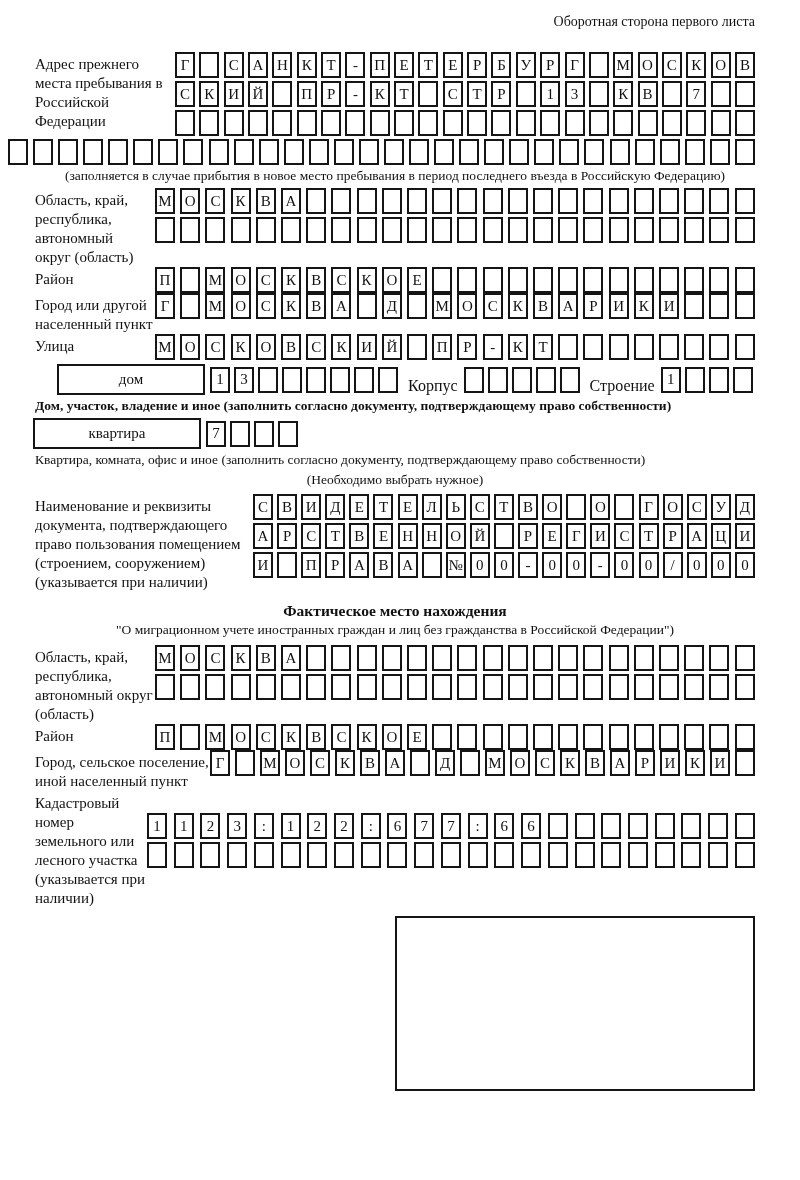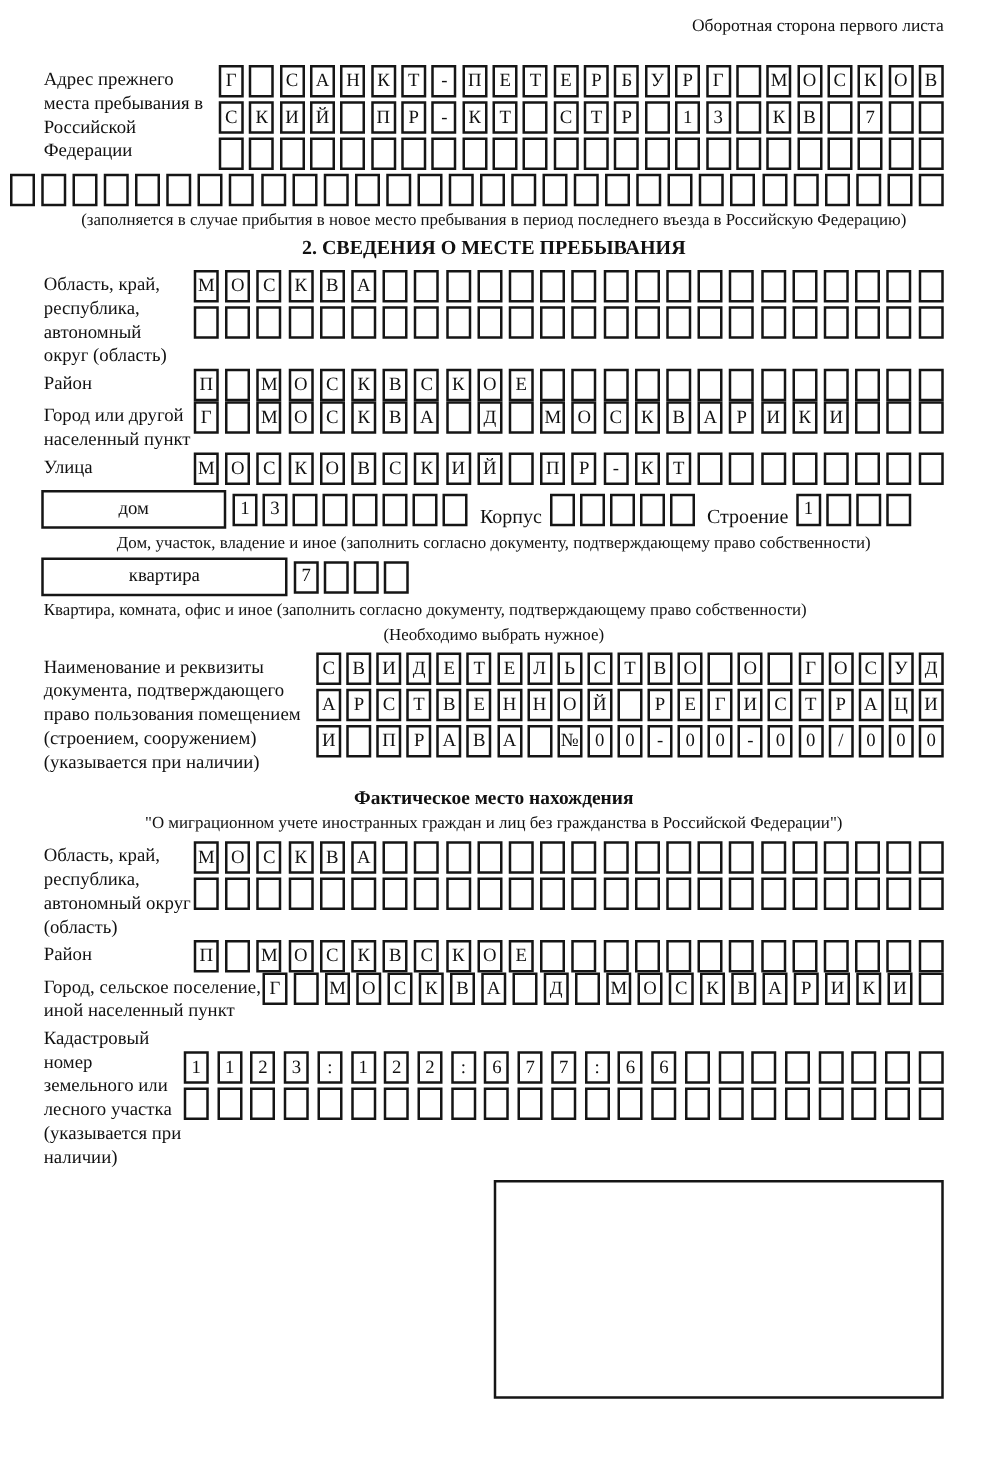--- a/index.html
+++ b/index.html
@@ -31,22 +31,22 @@
   .fullrow { width: 747px; margin-left: -27px; margin-top: 3px; }
 
   .caption { font-size: 13.5px; text-align: center; margin: 3px 0 4px 0; }
   .sec-title { text-align: center; font-weight: bold; font-size: 16px; margin: 6px 0 8px 0; }
 
   .house-row { display: flex; align-items: center; margin: 4px 0 2px -2px; }
   .wide-box {
     border: 2px solid #151515; height: 31px;
     display: flex; align-items: center; justify-content: center; font-size: 15px;
   }
-  .dom-box { width: 148px; }
-  .kv-box { width: 197px; }
+  .dom-box { width: 148px; margin-left: 24px; }
+  .kv-box { width: 168px; }
   .cellgroup { display: flex; gap: 4px; margin-left: 5px; }
   .inline-lab { font-size: 16px; margin: 12px 6px 0 10px; }
 
   .stay-row { display: flex; align-items: center; font-size: 15px; margin: 6px 0 2px 0; }
   .stay-box {
     width: 24px; height: 27px; border: 2px solid #151515;
     display: inline-flex; align-items: center; justify-content: center;
     font-size: 15px; margin: 0 10px;
   }
   .stay-note { font-size: 13.5px; text-align: center; width: 420px; margin: 2px 0 6px 150px; }
@@ -175,21 +175,20 @@
       <span class="cbox"></span>
       <span class="cbox"></span>
       <span class="cbox"></span>
       <span class="cbox"></span>
       <span class="cbox"></span>
       <span class="cbox"></span>
       <span class="cbox"></span>
     </div>
   <div class="caption">(заполняется в случае прибытия в новое место пребывания в период последнего въезда в Российскую Федерацию)</div>
 
-  <div class="sec-title">2. СВЕДЕНИЯ О МЕСТЕ ПРЕБЫВАНИЯ</div>
 
   <div class="field">
     <div class="flabel" style="max-width:112px;">Область, край, республика, автономный округ (область)</div>
     <div class="boxcol">
       <div class="boxrow w600">
           <span class="cbox">М</span>
           <span class="cbox">О</span>
           <span class="cbox">С</span>
           <span class="cbox">К</span>
           <span class="cbox">В</span>
@@ -359,21 +358,21 @@
         <span class="cbox"></span>
       </div>
     <span class="inline-lab">Строение</span>
     <div class="cellgroup" style="margin-left:0;">
         <span class="cbox">1</span>
         <span class="cbox"></span>
         <span class="cbox"></span>
         <span class="cbox"></span>
       </div>
   </div>
-  <div class="caption" style="text-align:center;">Дом, участок, владение и иное (заполнить согласно документу, подтверждающему право собственности)</div>
+  <div class="caption" style="text-align:left;font-weight:bold;">Дом, участок, владение и иное (заполнить согласно документу, подтверждающему право собственности)</div>
 
   <div class="house-row">
     <div class="wide-box kv-box">квартира</div>
     <div class="cellgroup">
         <span class="cbox">7</span>
         <span class="cbox"></span>
         <span class="cbox"></span>
         <span class="cbox"></span>
       </div>
   </div>

